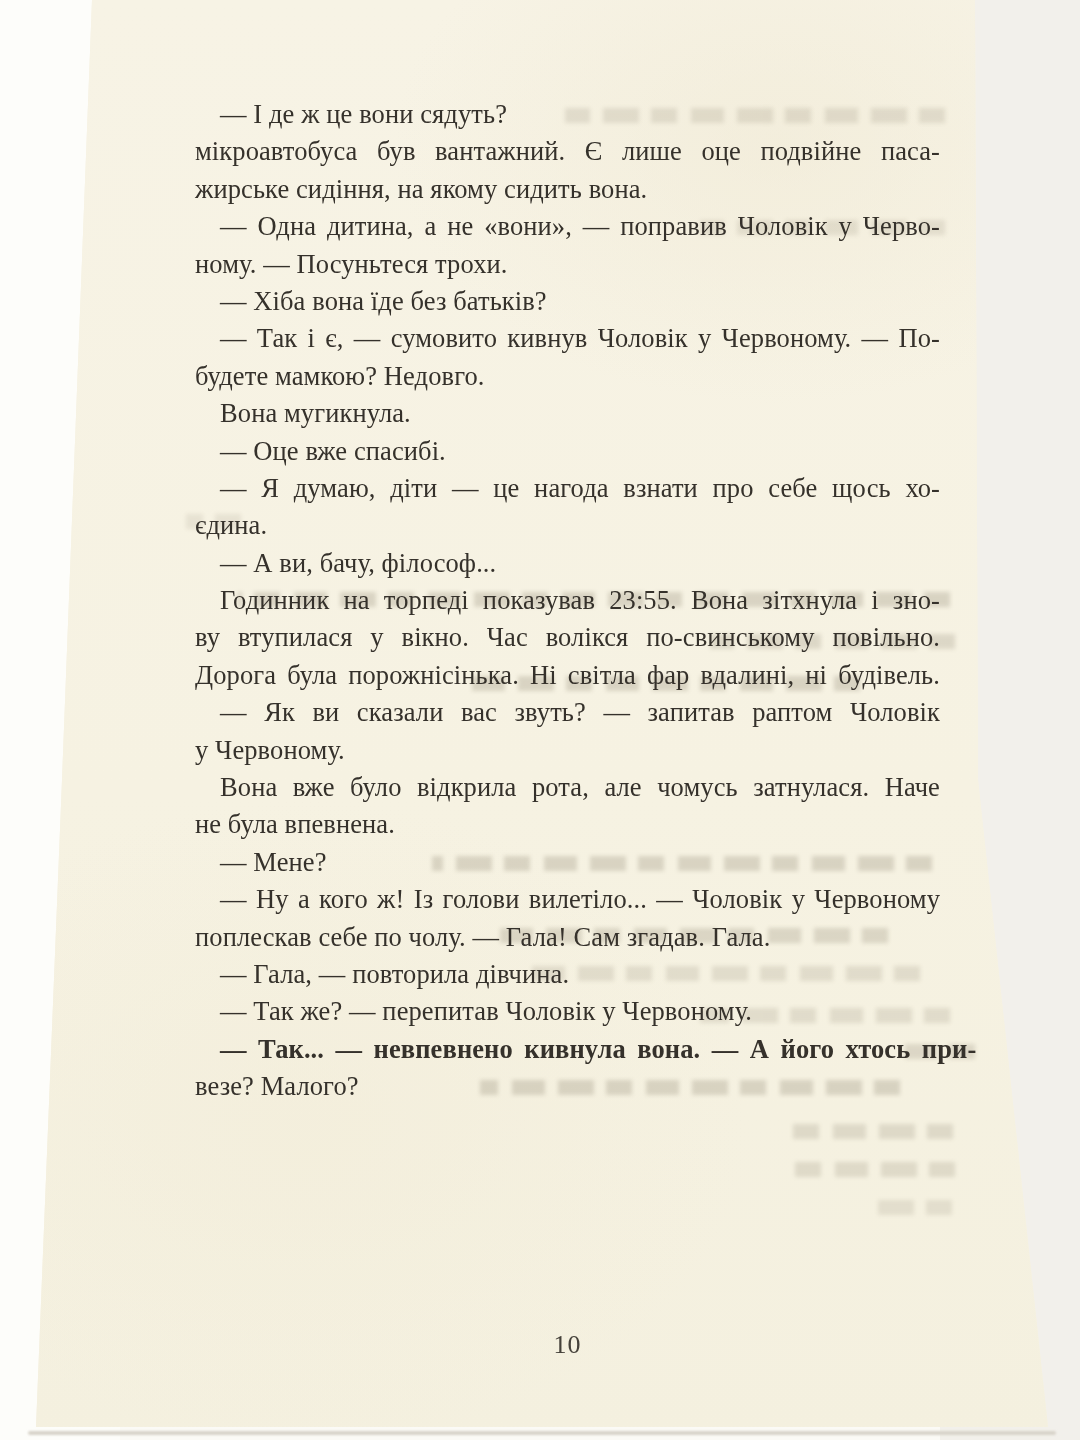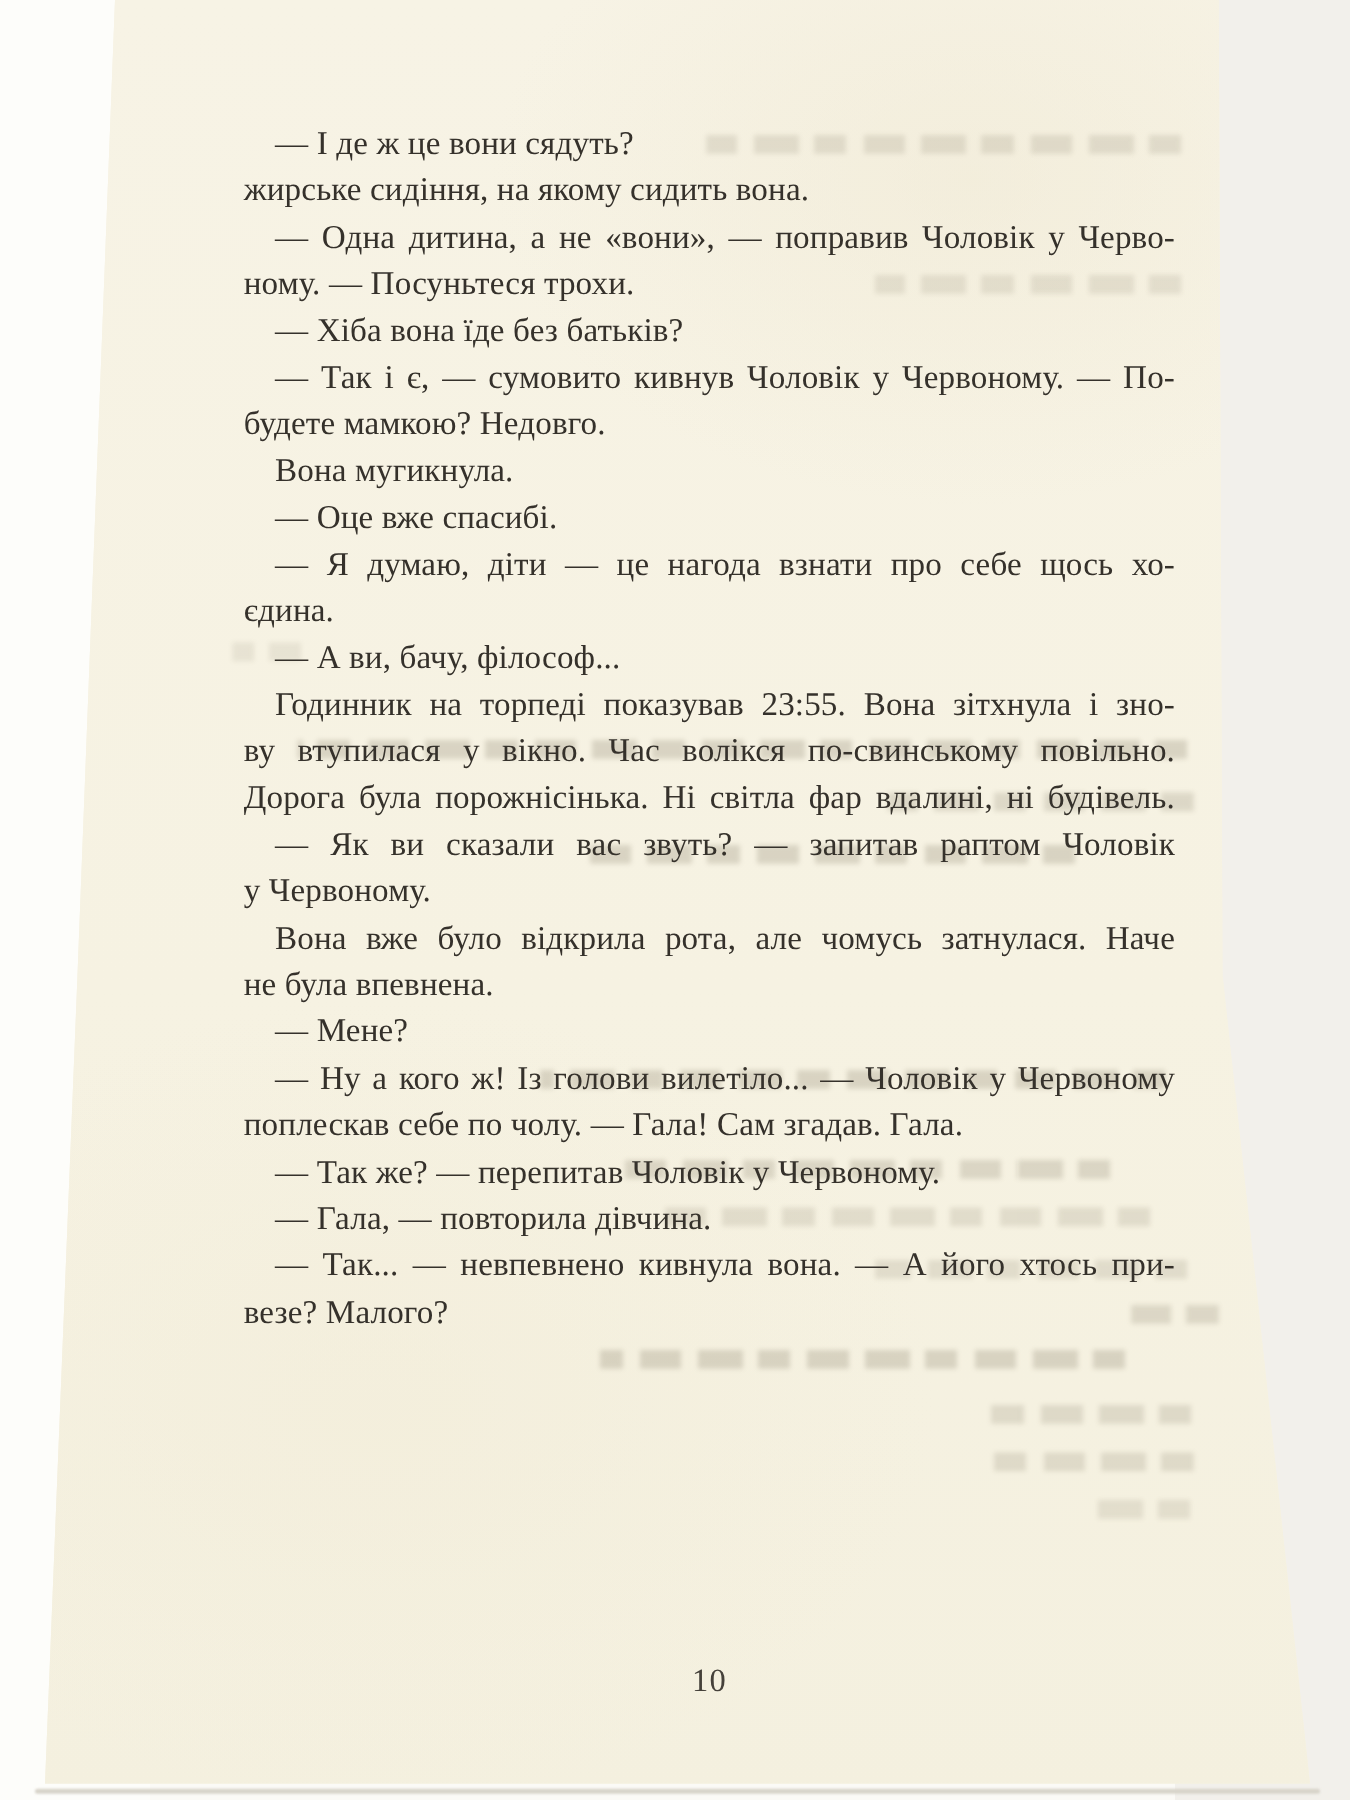--- a/index.html
+++ b/index.html
@@ -113,20 +113,21 @@
     <div class="ghost" style="top:966px;  left:520px; width:400px; opacity:.18;"></div>
     <div class="ghost" style="top:1008px; left:700px; width:250px; opacity:.18;"></div>
     <div class="ghost" style="top:1044px; left:905px; width:70px;  opacity:.22;"></div>
     <div class="ghost" style="top:1080px; left:480px; width:420px; opacity:.26;"></div>
     <div class="ghost" style="top:1124px; left:788px; width:165px; opacity:.20;"></div>
     <div class="ghost" style="top:1162px; left:795px; width:160px; opacity:.20;"></div>
     <div class="ghost" style="top:1200px; left:872px; width:80px;  opacity:.16;"></div>
 
     <div class="textblock">
         <div class="line indent"><span class="line-text">— І де ж це вони сядуть?</span></div>
+        <div class="line"><span class="line-text" style="word-spacing: 12.7902px;">мікроавтобуса був вантажний. Є лише оце подвійне паса-</span></div>
         <div class="line"><span class="line-text">жирське сидіння, на якому сидить вона.</span></div>
         <div class="line indent"><span class="line-text" style="word-spacing: 4.11875px;">— Одна дитина, а не «вони», — поправив Чоловік у Черво-</span></div>
         <div class="line"><span class="line-text">ному. — Посуньтеся трохи.</span></div>
         <div class="line indent"><span class="line-text">— Хіба вона їде без батьків?</span></div>
         <div class="line indent"><span class="line-text" style="word-spacing: 3.5483px;">— Так і є, — сумовито кивнув Чоловік у Червоному. — По-</span></div>
         <div class="line"><span class="line-text">будете мамкою? Недовго.</span></div>
         <div class="line indent"><span class="line-text">Вона мугикнула.</span></div>
         <div class="line indent"><span class="line-text">— Оце вже спасибі.</span></div>
         <div class="line indent"><span class="line-text" style="word-spacing: 7.97727px;">— Я думаю, діти — це нагода взнати про себе щось хо-</span></div>
         <div class="line"><span class="line-text">єдина.</span></div>
@@ -134,23 +135,23 @@
         <div class="line indent"><span class="line-text" style="word-spacing: 7.43555px;">Годинник на торпеді показував 23:55. Вона зітхнула і зно-</span></div>
         <div class="line"><span class="line-text" style="word-spacing: 11.1339px;">ву втупилася у вікно. Час волікся по-свинському повільно.</span></div>
         <div class="line"><span class="line-text" style="word-spacing: 4.34766px;">Дорога була порожнісінька. Ні світла фар вдалині, ні будівель.</span></div>
         <div class="line indent"><span class="line-text" style="word-spacing: 10.8177px;">— Як ви сказали вас звуть? — запитав раптом Чоловік</span></div>
         <div class="line"><span class="line-text">у Червоному.</span></div>
         <div class="line indent"><span class="line-text" style="word-spacing: 8.77734px;">Вона вже було відкрила рота, але чомусь затнулася. Наче</span></div>
         <div class="line"><span class="line-text">не була впевнена.</span></div>
         <div class="line indent"><span class="line-text">— Мене?</span></div>
         <div class="line indent"><span class="line-text" style="word-spacing: 2.62642px;">— Ну а кого ж! Із голови вилетіло... — Чоловік у Червоному</span></div>
         <div class="line"><span class="line-text">поплескав себе по чолу. — Гала! Сам згадав. Гала.</span></div>
+        <div class="line indent"><span class="line-text">— Гала, — повторила дівчина.</span></div>
         <div class="line indent"><span class="line-text">— Так же? — перепитав Чоловік у Червоному.</span></div>
-        <div class="line indent"><span class="line-text">— Гала, — повторила дівчина.</span></div>
-        <div class="line indent"><span class="line-text" style="word-spacing: 4.74062px;">— Так... — невпевнено кивнула вона. — А його хтось при-</span></div>
+        <div class="line indent"><span class="line-text" style="word-spacing: 4.74062px; font-weight: bold;">— Так... — невпевнено кивнула вона. — А його хтось при-</span></div>
         <div class="line"><span class="line-text">везе? Малого?</span></div>
       </div>
 
     <div class="pagenum">10</div>
   </div>
 
   <div class="page-edge-shadow"></div>
 </div>
 
 </body></html>

